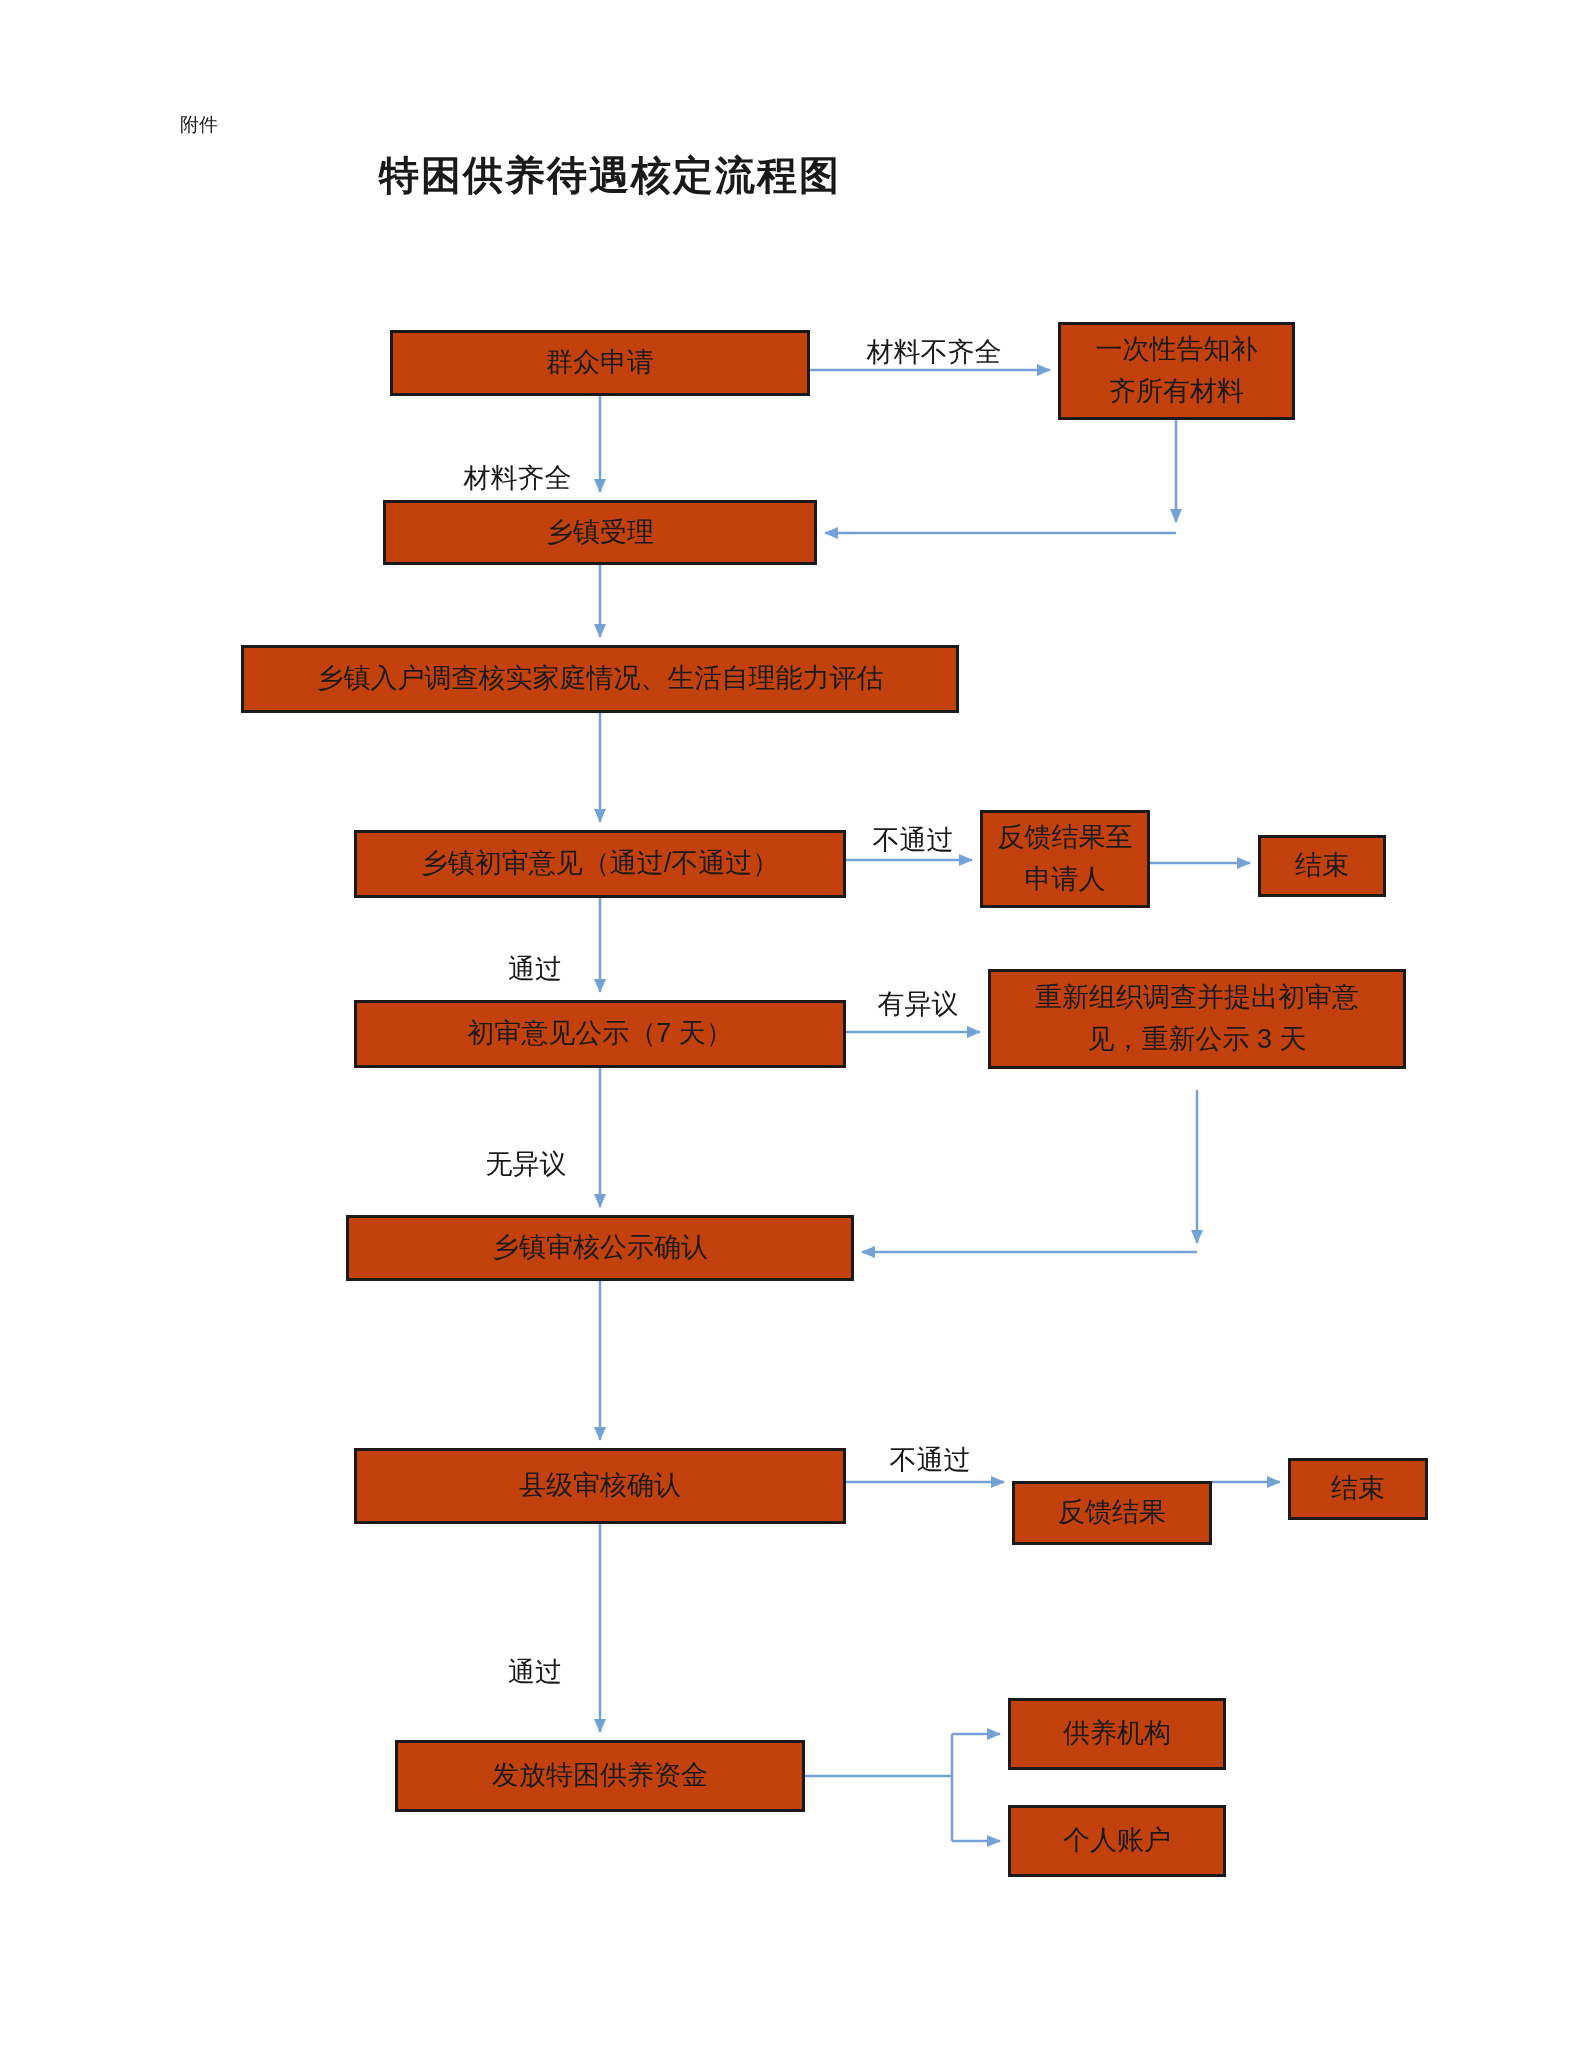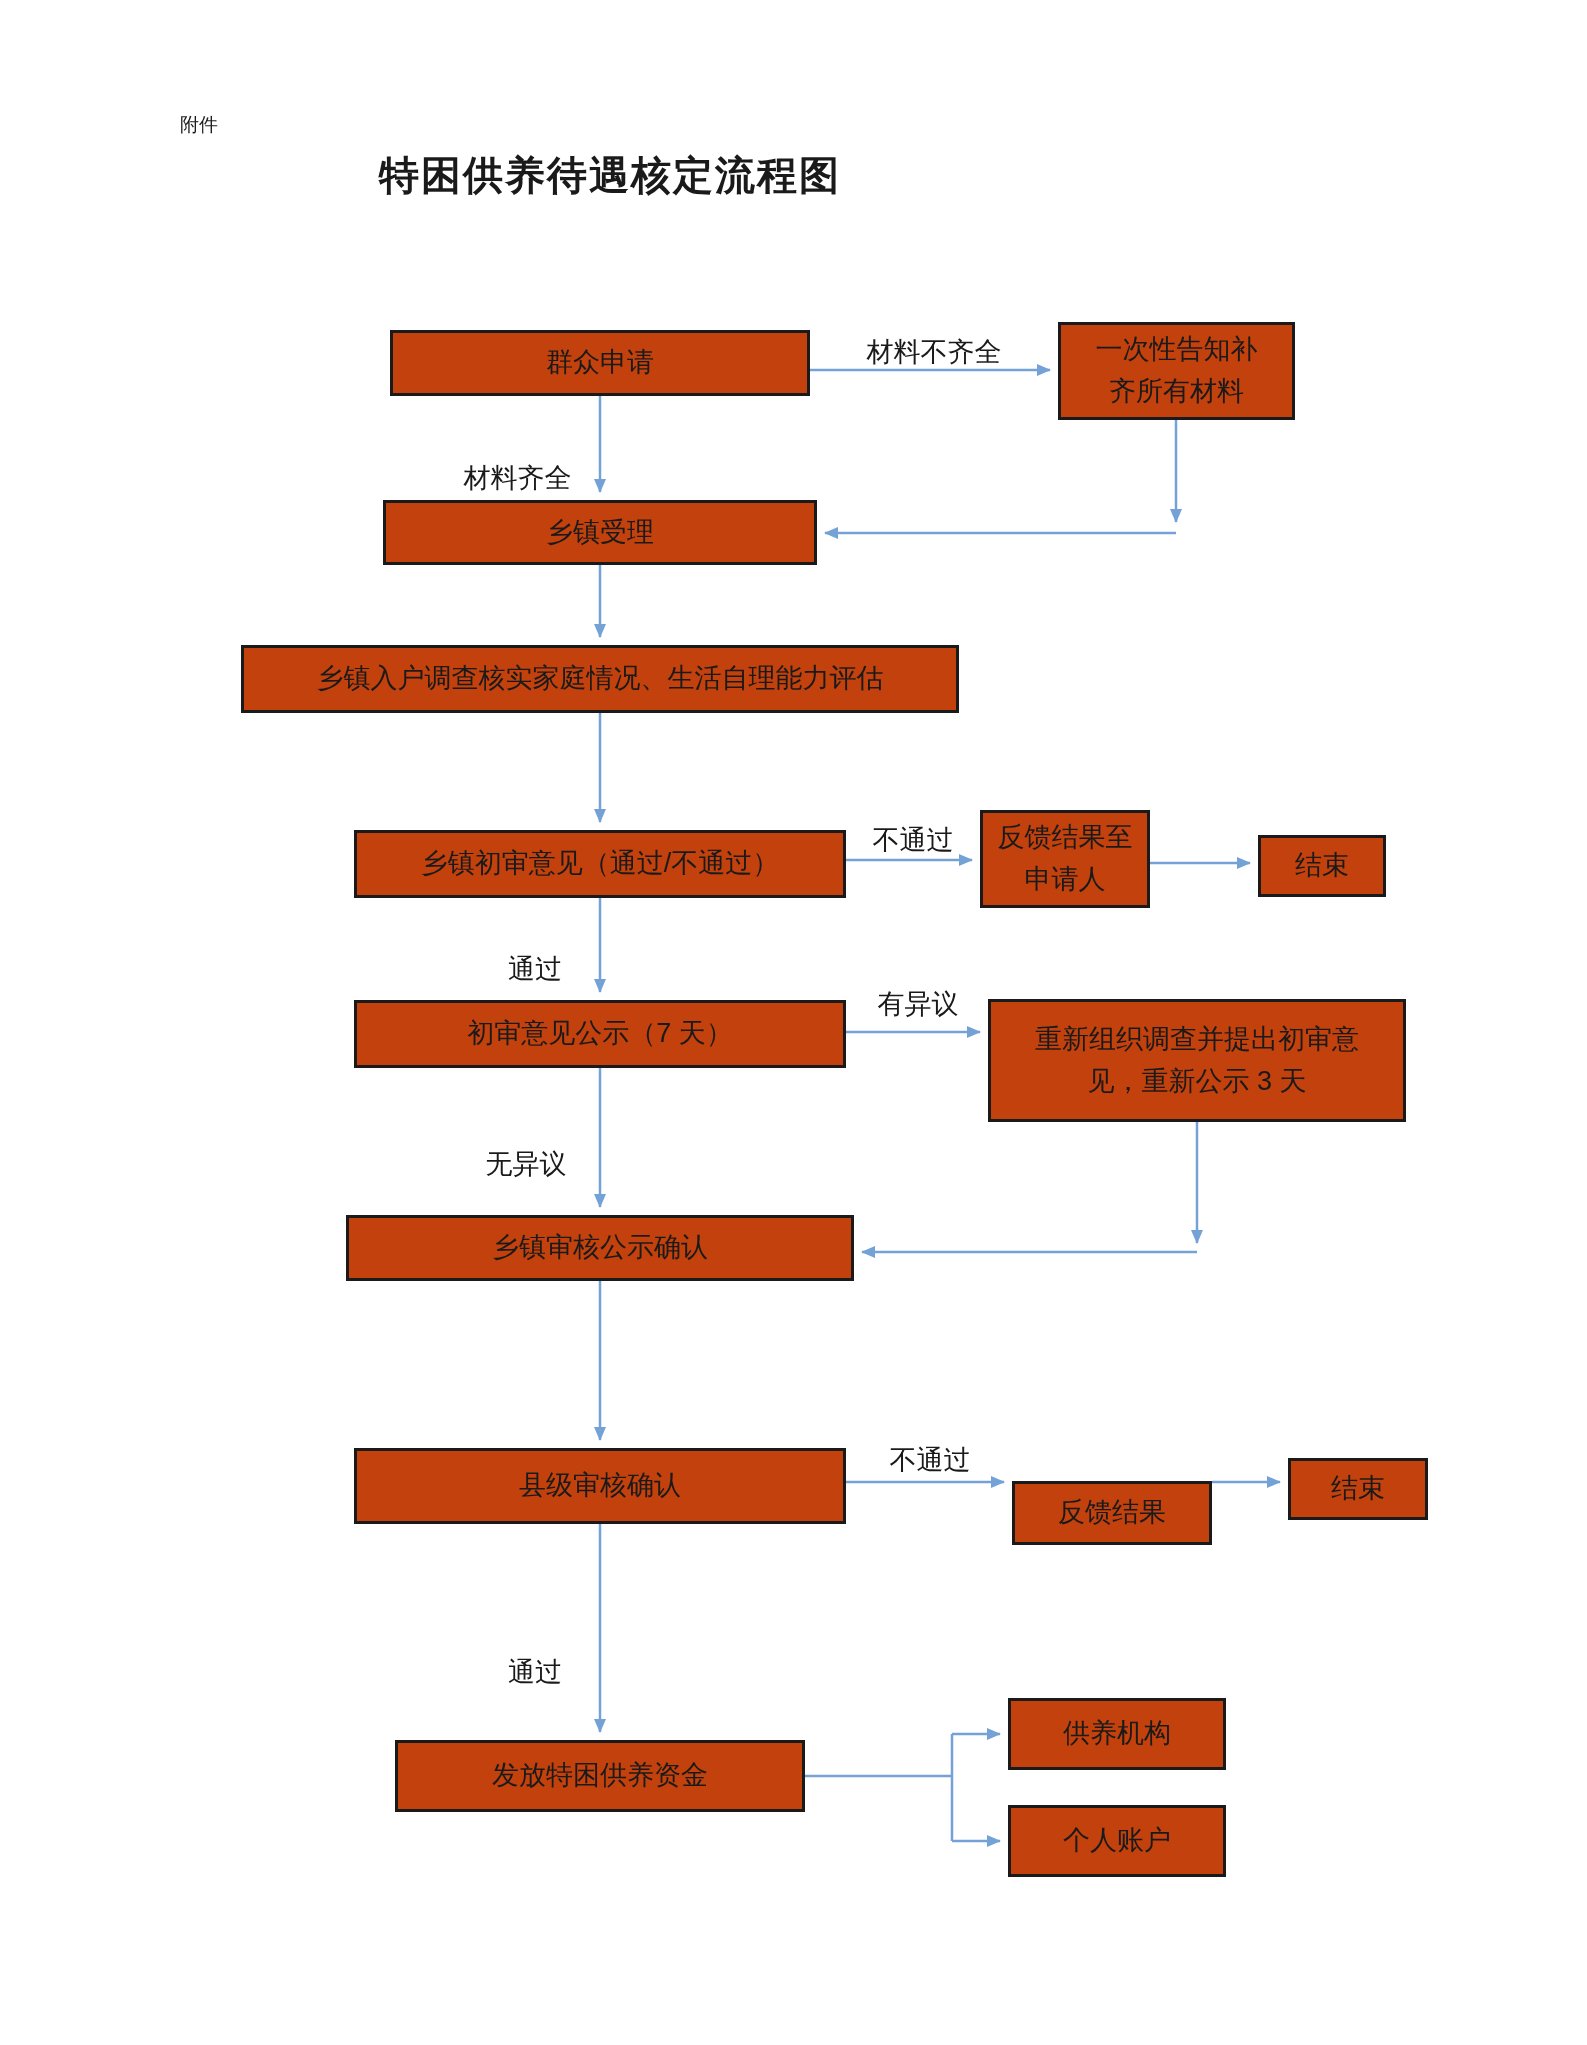--- a/index.html
+++ b/index.html
@@ -16,21 +16,21 @@
 
   
   #b-apply            {left:390px; top:330px;  width:420px; height:66px;}
   #b-notify           {left:1058px;top:322px;  width:237px; height:98px; padding:0 30px;}
   #b-accept           {left:383px; top:500px;  width:434px; height:65px;}
   #b-survey           {left:241px; top:645px;  width:718px; height:68px;}
   #b-initial-review   {left:354px; top:830px;  width:492px; height:68px;}
   #b-feedback-applicant{left:980px;top:810px;  width:170px; height:98px; padding:0 9px;}
   #b-end-first        {left:1258px;top:835px;  width:128px; height:62px;}
   #b-publicity        {left:354px; top:1000px; width:492px; height:68px;}
-  #b-reinvestigate    {left:988px; top:999px;  width:418px; height:123px; padding:0 34px;}
+  #b-reinvestigate    {left:988px; top:969px;  width:418px; height:100px; padding:0 34px;}
   #b-township-confirm {left:346px; top:1215px; width:508px; height:66px;}
   #b-county-confirm   {left:354px; top:1448px; width:492px; height:76px;}
   #b-feedback-result  {left:1012px;top:1481px; width:200px; height:64px;}
   #b-end-second       {left:1288px;top:1458px; width:140px; height:62px;}
   #b-disburse         {left:395px; top:1740px; width:410px; height:72px;text-align:center;}
   #b-institution      {left:1008px;top:1698px; width:218px; height:72px;}
   #b-personal-account {left:1008px;top:1805px; width:218px; height:72px;}
 
   
   #l-materials-incomplete{left:820px; top:334px; width:228px;}

